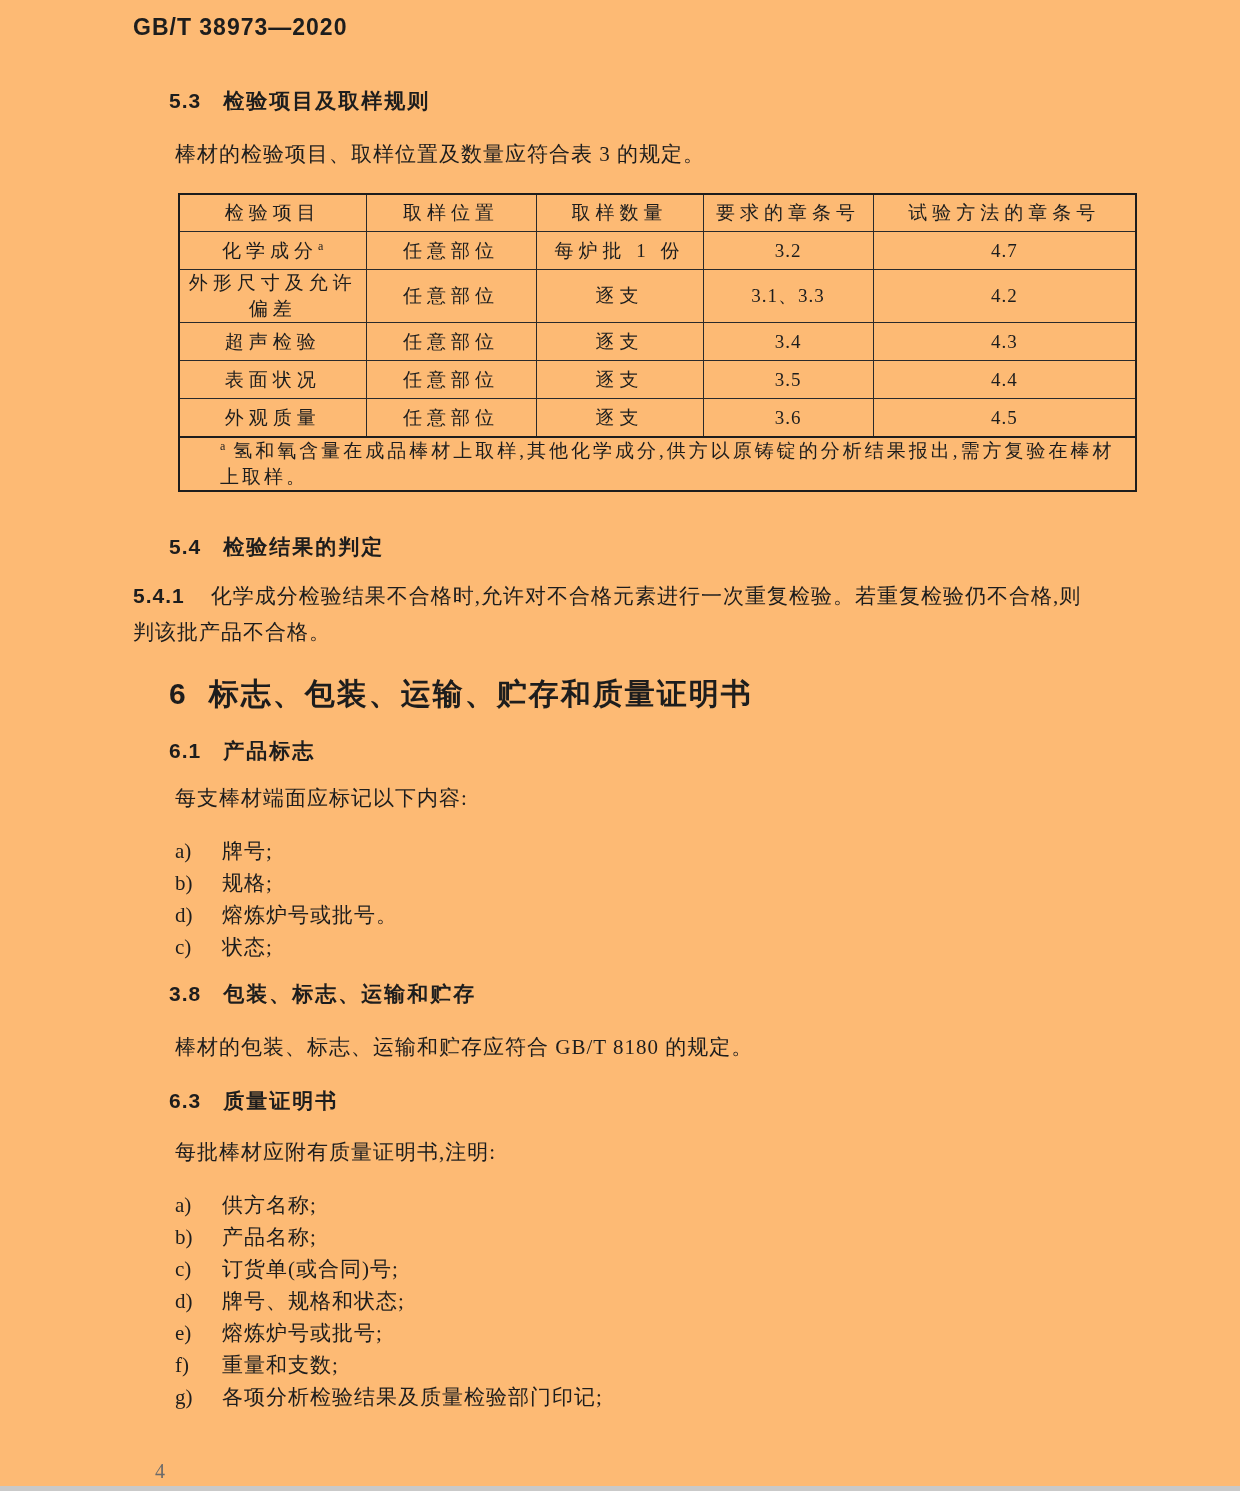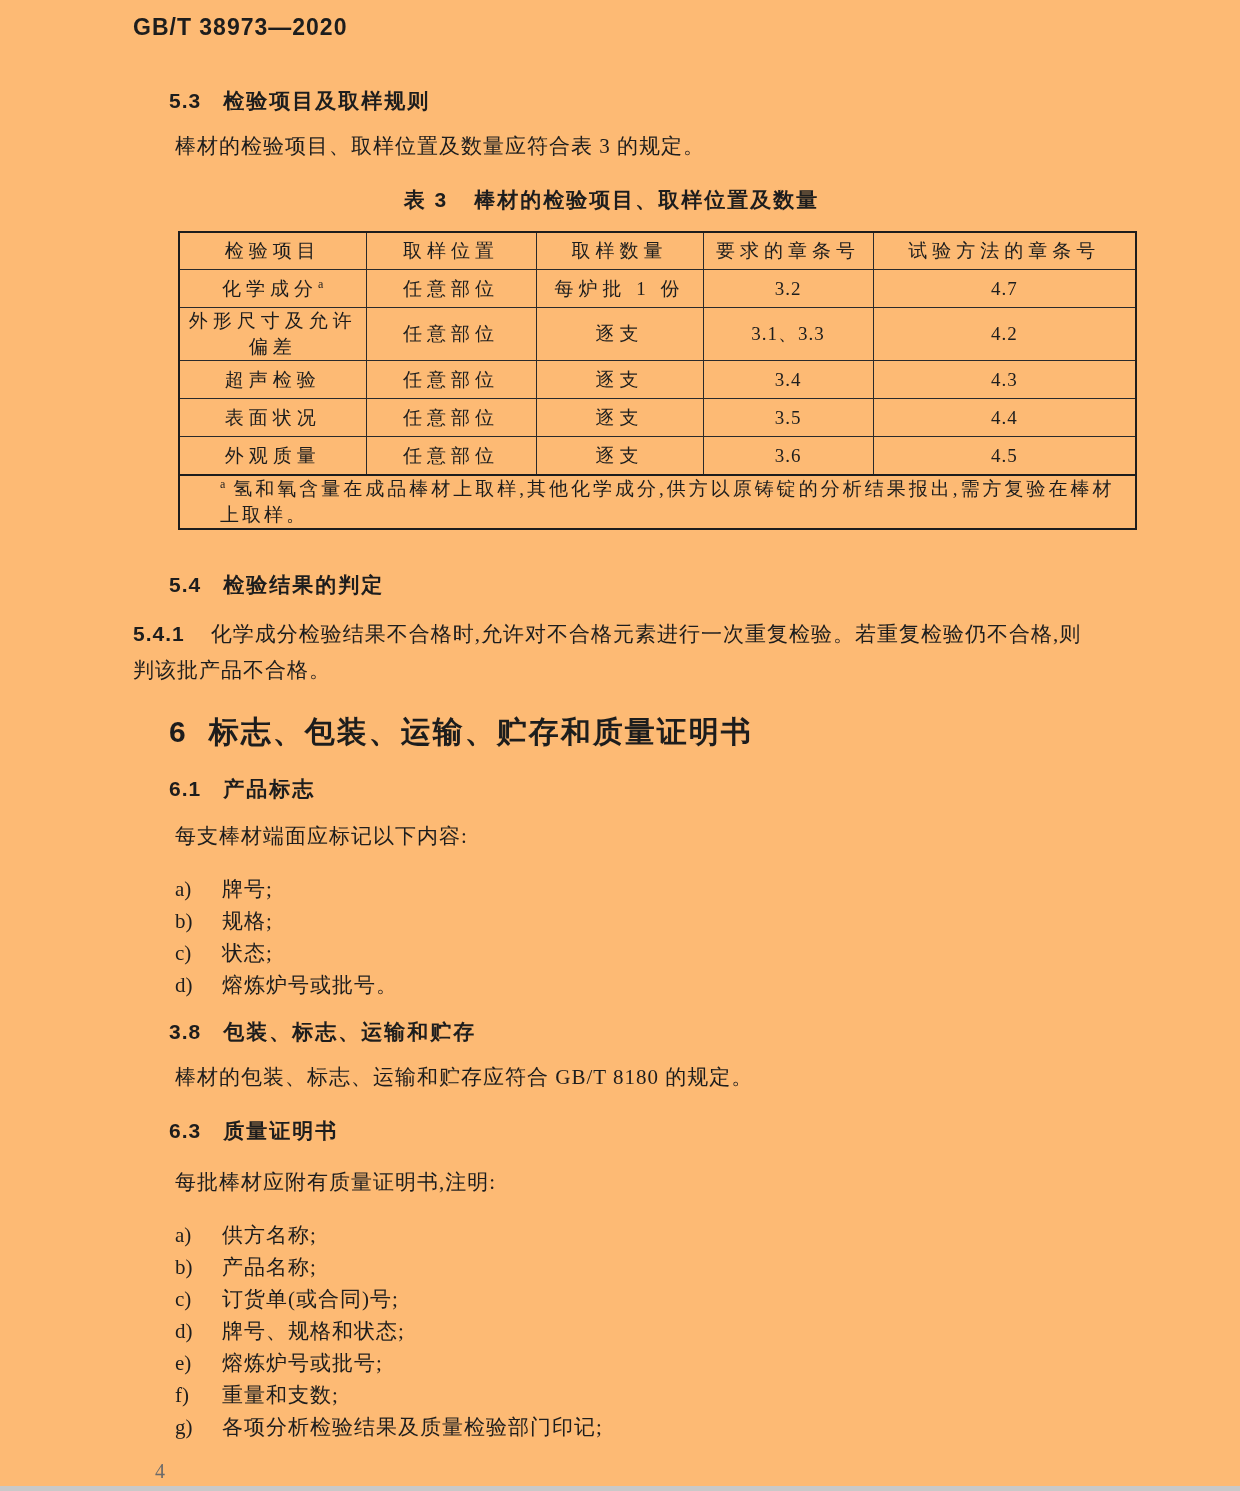--- a/index.html
+++ b/index.html
@@ -47,21 +47,21 @@
   .h-6{margin-top:28px;font-size:30px;line-height:32px;}
   .h-6-1{margin-top:26px;}
   .h-6-2{margin-top:16px;}
   .h-6-3{margin-top:12px;}
   .body-text{
     font-size:21px;
     line-height:36px;
     letter-spacing:1px;
   }
   .indent{text-indent:42px;}
-  .p-intro{margin-top:12px;}
+  .p-intro{margin-top:20px;}
   .table-caption{
     margin-top:16px;
     text-align:center;
     font-family:"Liberation Sans","DejaVu Sans",sans-serif;
     font-weight:bold;
     font-size:21px;
     line-height:30px;
     letter-spacing:2px;
   }
   .table-caption .cap-title{margin-left:26px;}
@@ -129,23 +129,20 @@
   <div class="content">
 
     <div class="doc-header">GB/T 38973—2020</div>
 
     <div class="heading h-5-3">
       <span class="h-num">5.3</span><span>检验项目及取样规则</span>
     </div>
 
     <p class="body-text indent p-intro">棒材的检验项目、取样位置及数量应符合表 3 的规定。</p>
 
-    <div class="table-caption">
-      <span>表 3</span><span class="cap-title">棒材的检验项目、取样位置及数量</span>
-    </div>
 
     <table class="std-table">
       <colgroup>
         <col style="width:187px">
           <col style="width:170px">
           <col style="width:167px">
           <col style="width:170px">
           <col style="width:263px">
       </colgroup>
       <thead>
@@ -213,22 +210,22 @@
 
     <div class="heading h-6-1">
       <span class="h-num">6.1</span><span>产品标志</span>
     </div>
 
     <p class="body-text indent intro-tight">每支棒材端面应标记以下内容:</p>
 
     <div class="list-block">
       <div class="list-item"><span class="li-label">a)</span><span>牌号;</span></div>
       <div class="list-item"><span class="li-label">b)</span><span>规格;</span></div>
+      <div class="list-item"><span class="li-label">d)</span><span>熔炼炉号或批号。</span></div>
       <div class="list-item"><span class="li-label">c)</span><span>状态;</span></div>
-      <div class="list-item"><span class="li-label">d)</span><span>熔炼炉号或批号。</span></div>
     </div>
 
     <div class="heading h-6-2">
       <span class="h-num">3.8</span><span>包装、标志、运输和贮存</span>
     </div>
 
     <p class="body-text indent p-intro">棒材的包装、标志、运输和贮存应符合 GB/T 8180 的规定。</p>
 
     <div class="heading h-6-3">
       <span class="h-num">6.3</span><span>质量证明书</span>

